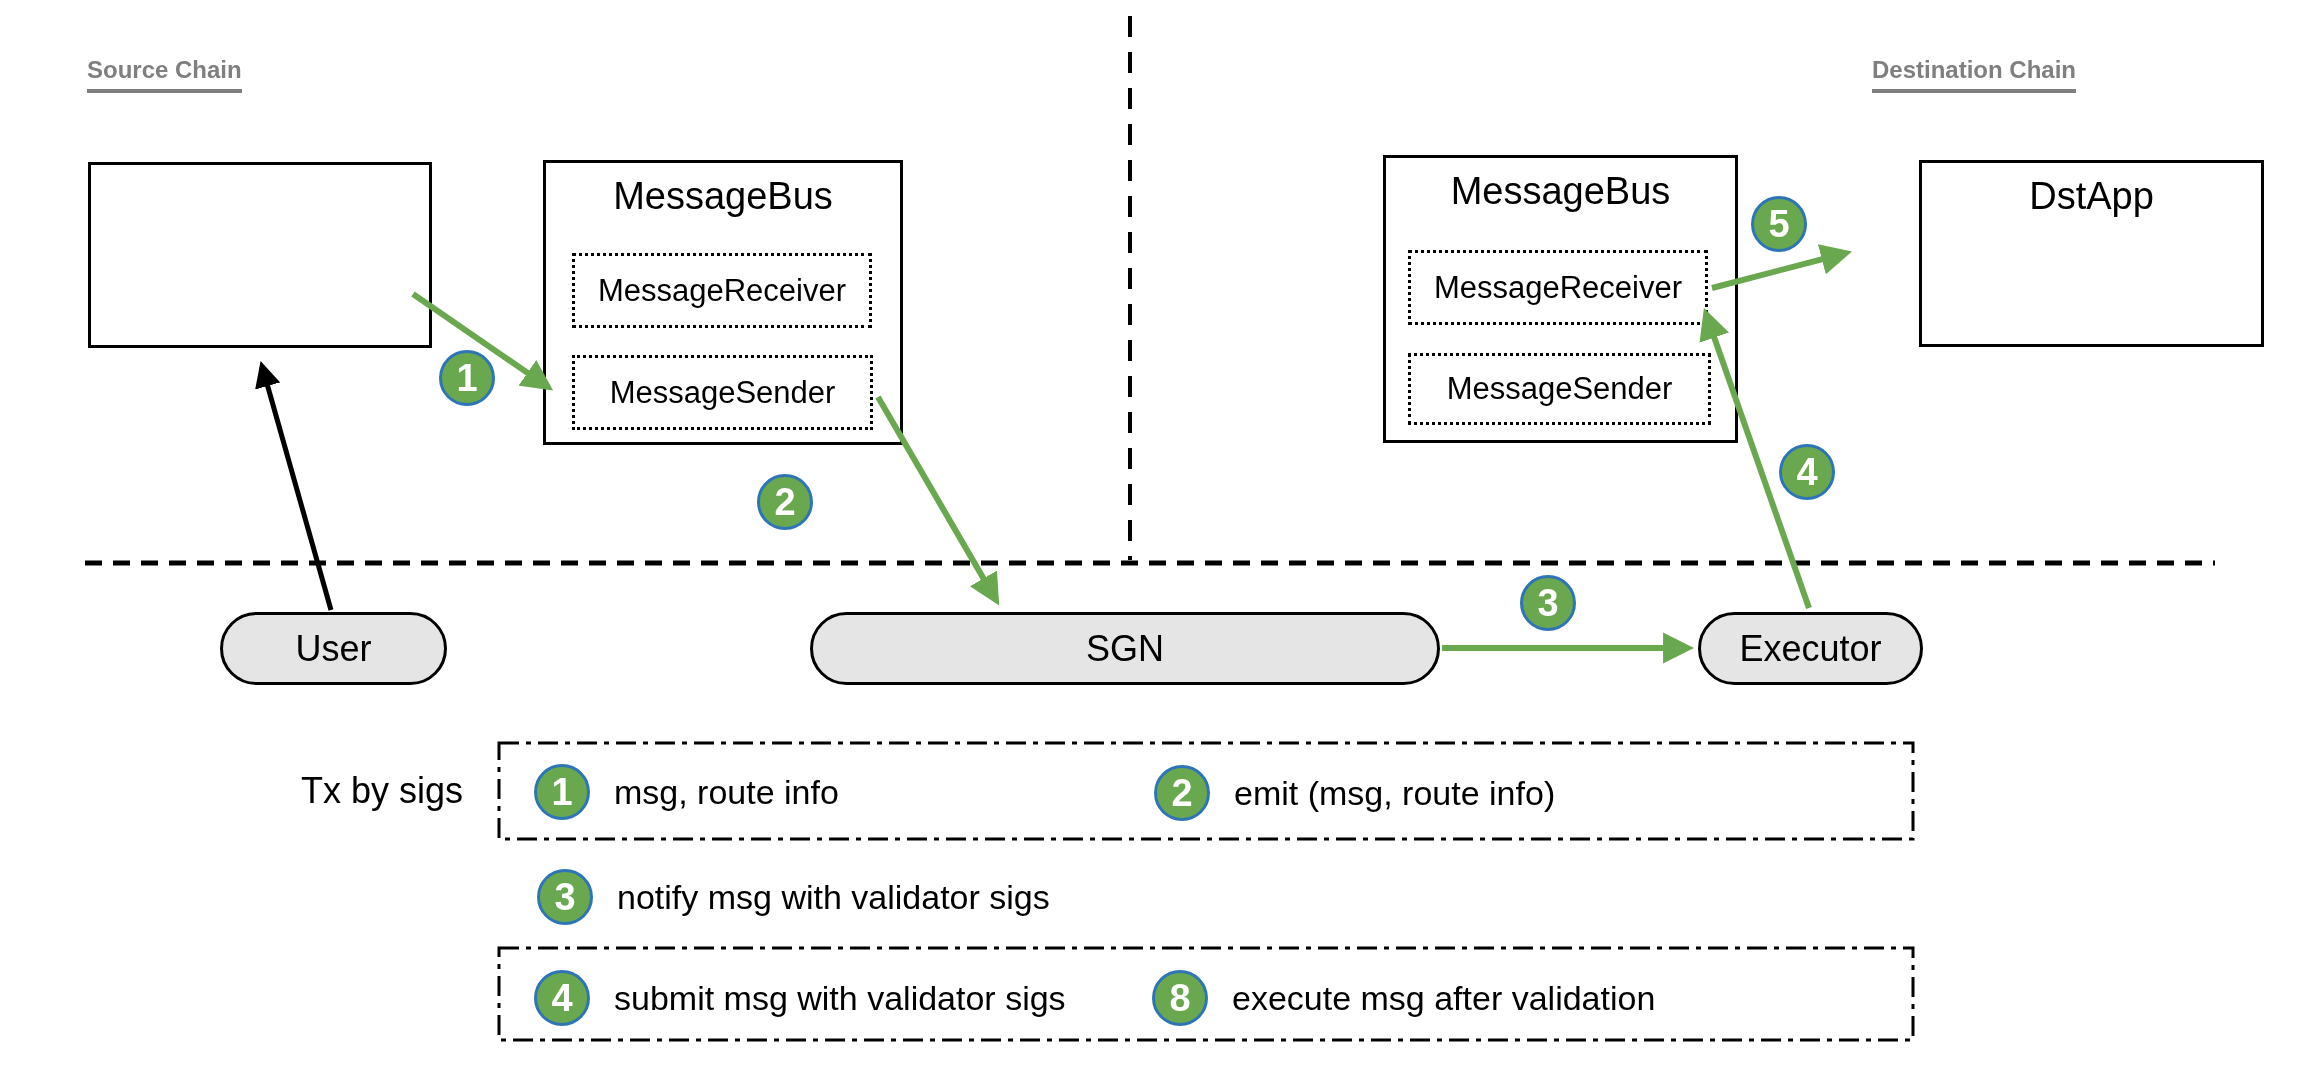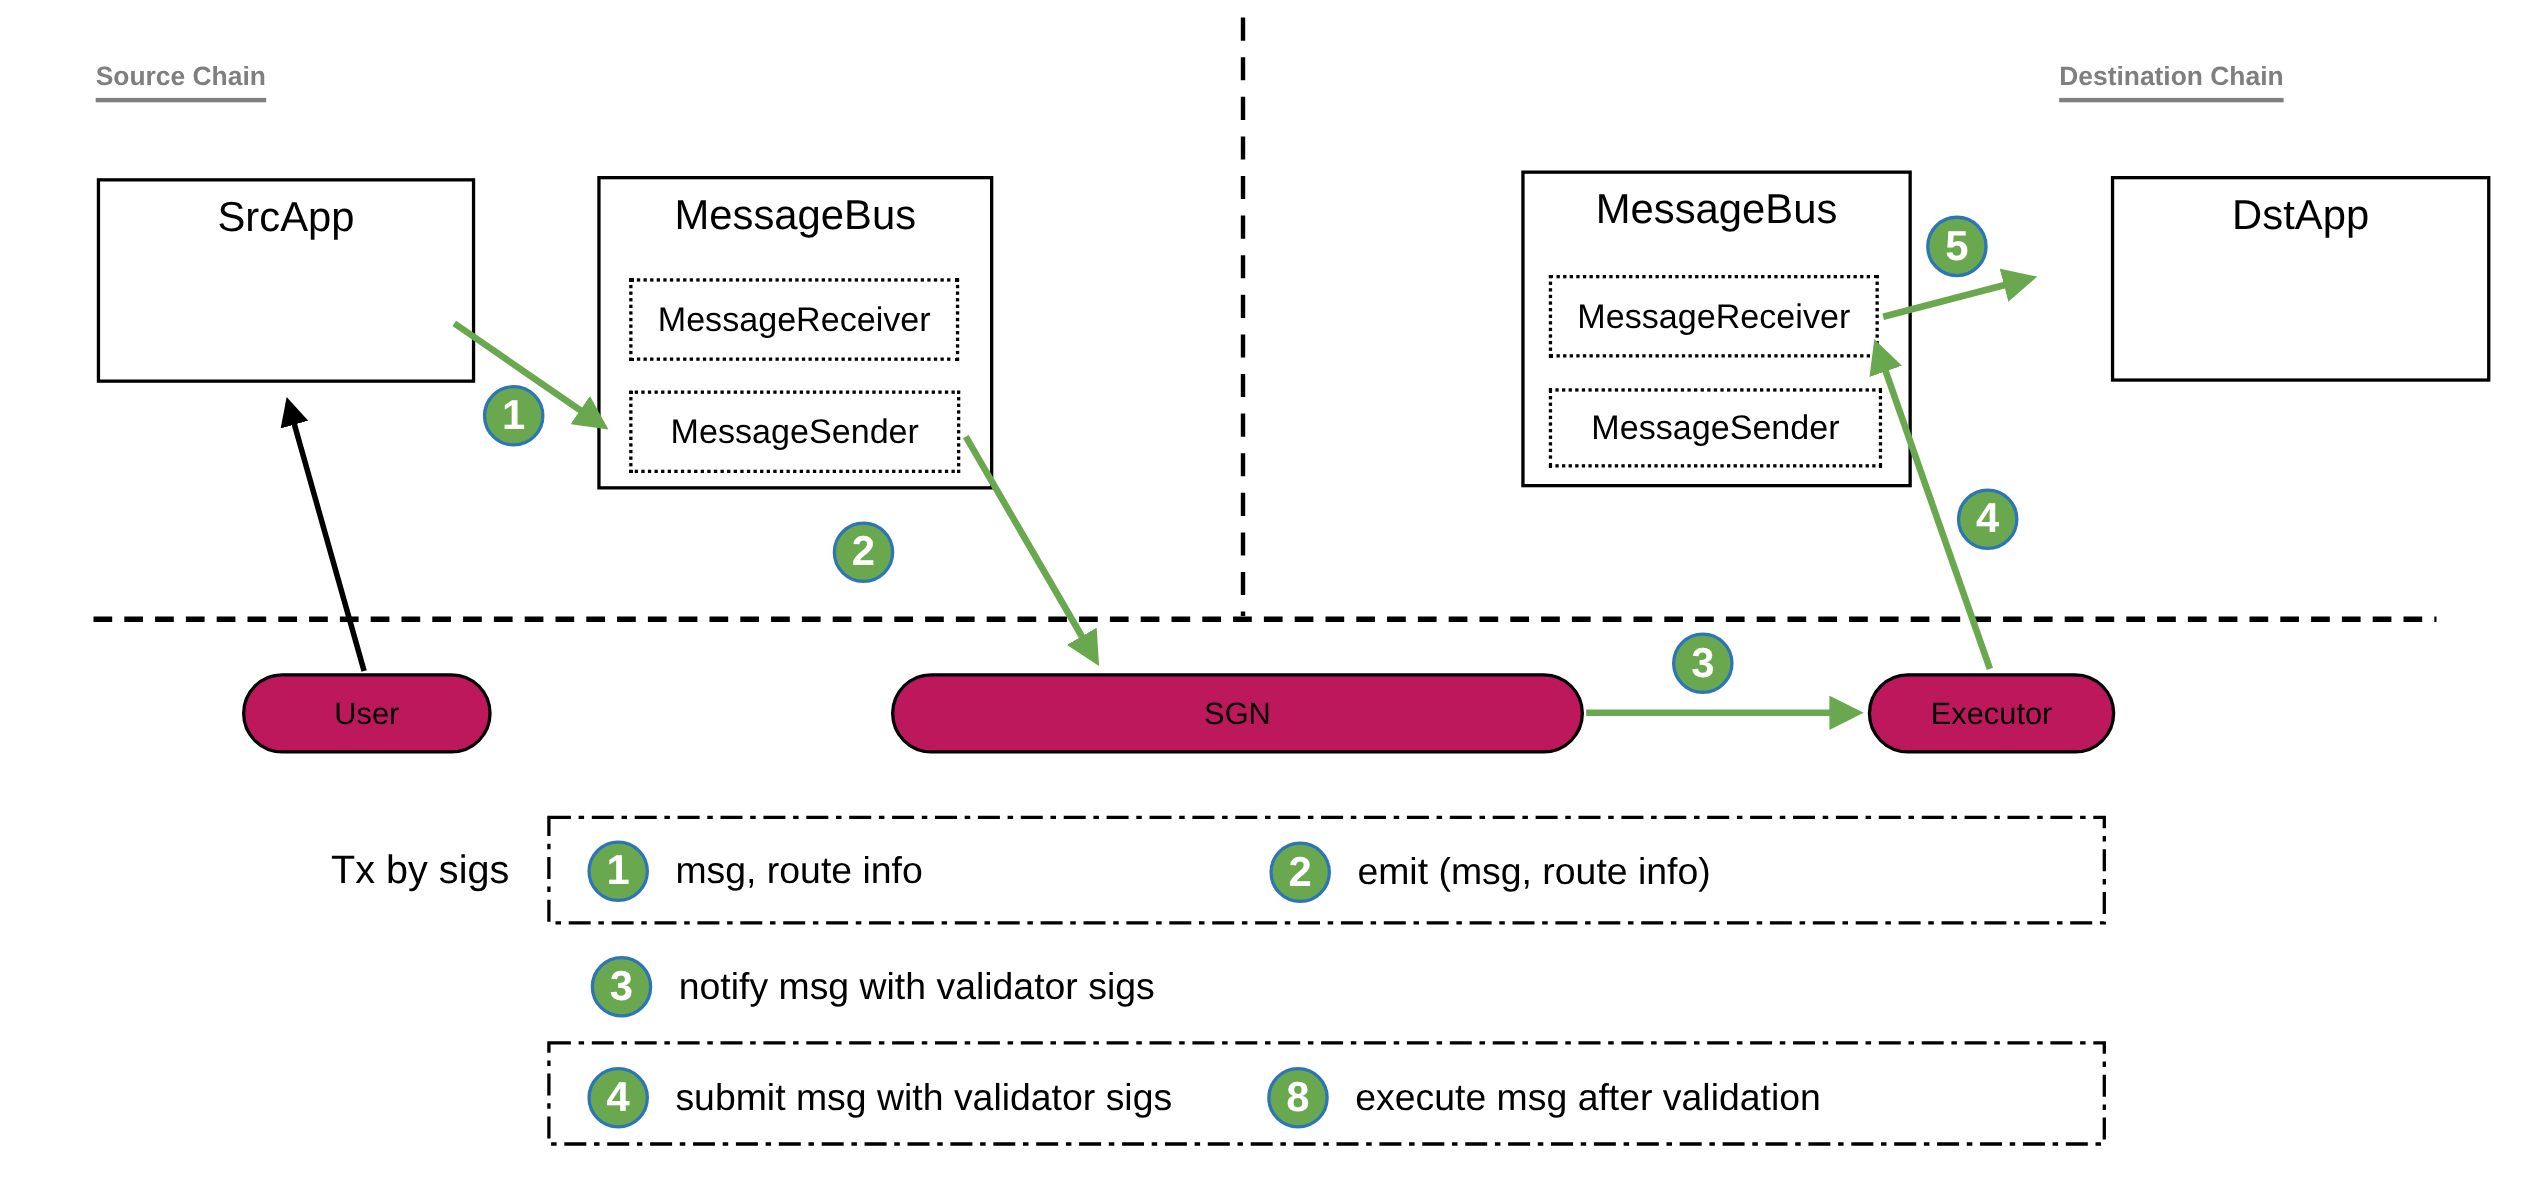--- a/index.html
+++ b/index.html
@@ -67,25 +67,25 @@
     justify-content: center;
     font-size: 31px;
   }
 
   
   .pill {
     position: absolute;
     z-index: 2;
     border: 3px solid #000;
     border-radius: 40px;
-    background: #be185d;
+    background: #e5e5e5;
     display: flex;
     align-items: center;
     justify-content: center;
-    font-size: 28px;
+    font-size: 36px;
   }
 
   
   .badge {
     width: 56px;
     height: 56px;
     border-radius: 50%;
     border: 3px solid var(--badge-border, #2e75b6);
     background: var(--badge-green, #6aa84f);
     color: #ffffff;
@@ -151,21 +151,20 @@
   </svg>
 
   <div class="chain-heading" style="left:87px; top:56px;">
     <span>Source Chain</span>
   </div>
   <div class="chain-heading" style="left:1872px; top:56px;">
     <span>Destination Chain</span>
   </div>
 
   <div class="box" style="left:88px; top:162px; width:338px; height:180px;">
-    <div class="box-title">SrcApp</div>
   </div>
 
   <div class="box" style="left:543px; top:160px; width:354px; height:279px;">
     <div class="box-title">MessageBus</div>
     <div class="module" style="left:26px; top:90px; width:294px; height:69px;">MessageReceiver</div>
     <div class="module" style="left:26px; top:192px; width:295px; height:69px;">MessageSender</div>
   </div>
 
   <div class="box" style="left:1383px; top:155px; width:349px; height:282px;">
     <div class="box-title">MessageBus</div>

